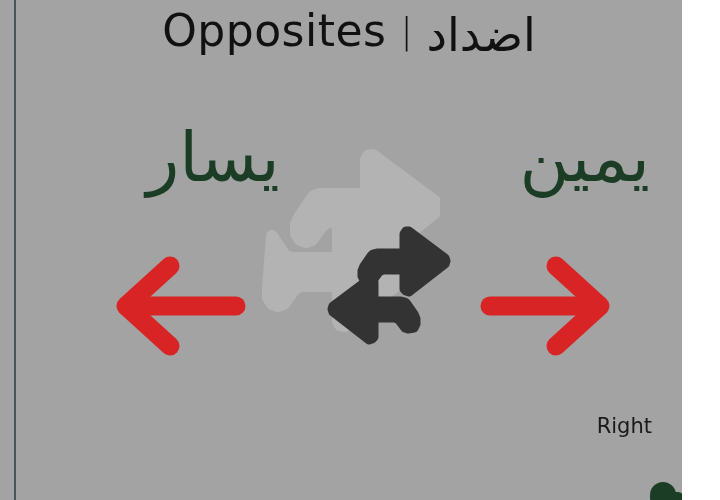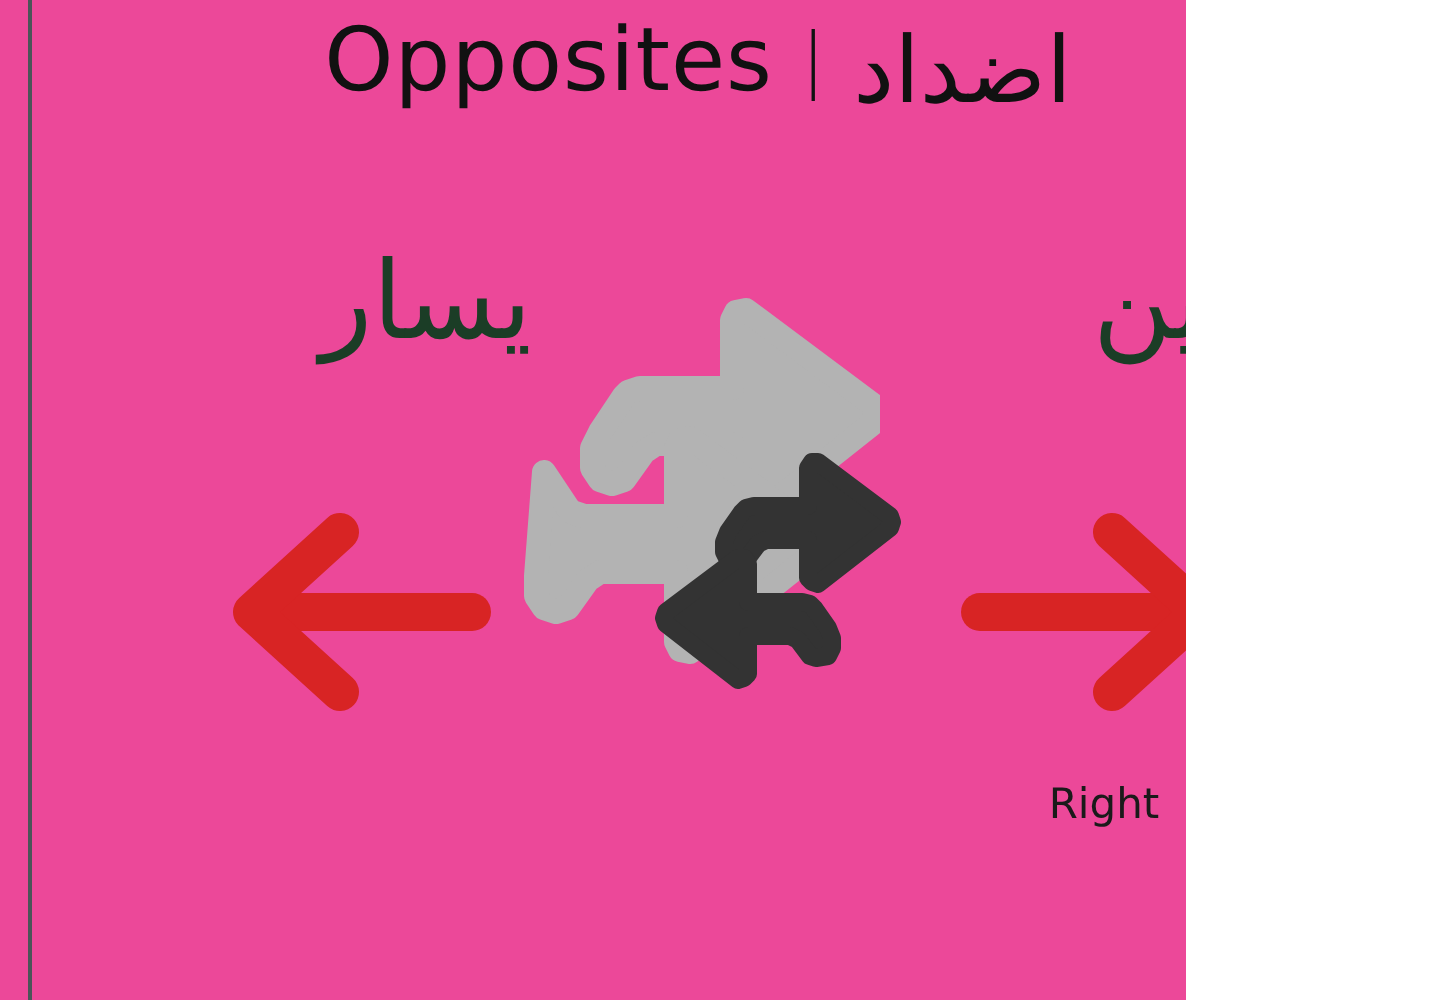--- a/index.html
+++ b/index.html
@@ -2,23 +2,23 @@
 <html><head>
 <meta charset="utf-8">
 <style>
   html, body {
     margin: 0;
     padding: 0;
     background: #ffffff;
   }
   #page {
     position: relative;
-    width: 593px;
+    width: 682px;
     height: 500px;
-    background: #ec4899;
+    background: #a3a3a3;
     overflow: hidden;
     font-family: "DejaVu Sans", "Liberation Sans", sans-serif;
   }
 
   
   .page-rule {
     position: absolute;
     top: 0;
     width: 2px;
     height: 500px;
@@ -56,40 +56,40 @@
     font-size: 46px;
     color: #111111;
     direction: rtl;
     line-height: 1;
     margin-top: 8px;
   }
 
   
   .word-ar {
     position: absolute;
-    font-size: 54px;
+    font-size: 68px;
     color: #1b3d26;
     direction: rtl;
     line-height: 1;
     white-space: nowrap;
   }
   .word-ar.left  { left: 118px; top: 124px; width: 190px; text-align: center; }
   .word-ar.right { left: 470px; top: 124px; width: 180px; }
 
   
   .word-en {
     position: absolute;
     font-size: 21px;
     color: #1a1a1a;
     line-height: 1;
     white-space: nowrap;
     text-align: center;
   }
   .word-en.left  { left: 108px; top: 418px; width: 200px; }
-  .word-en.right { left: 452px; top: 392px; width: 200px; }
+  .word-en.right { left: 452px; top: 416px; width: 200px; text-align: right; }
 
   
   .red-arrow {
     position: absolute;
   }
   .red-arrow.left  { left: 108px; top: 252px; }
   .red-arrow.right { left: 478px; top: 252px; }
 
   
   .swap-cluster {

